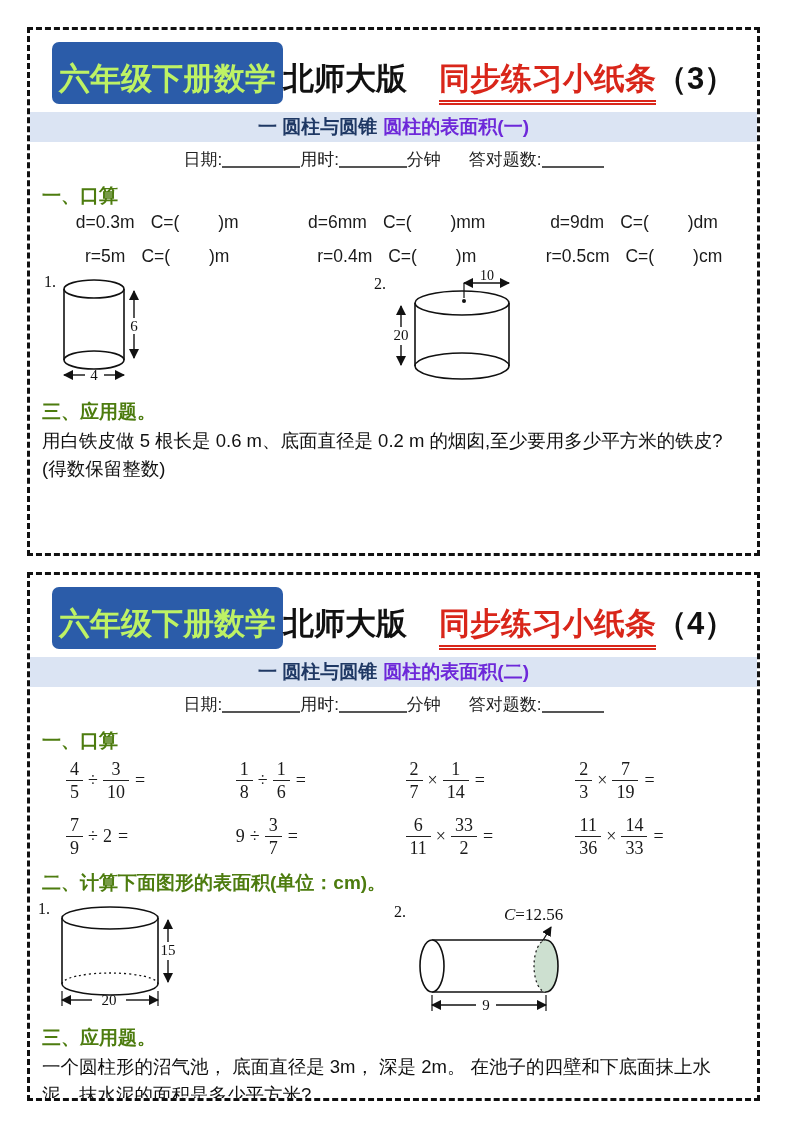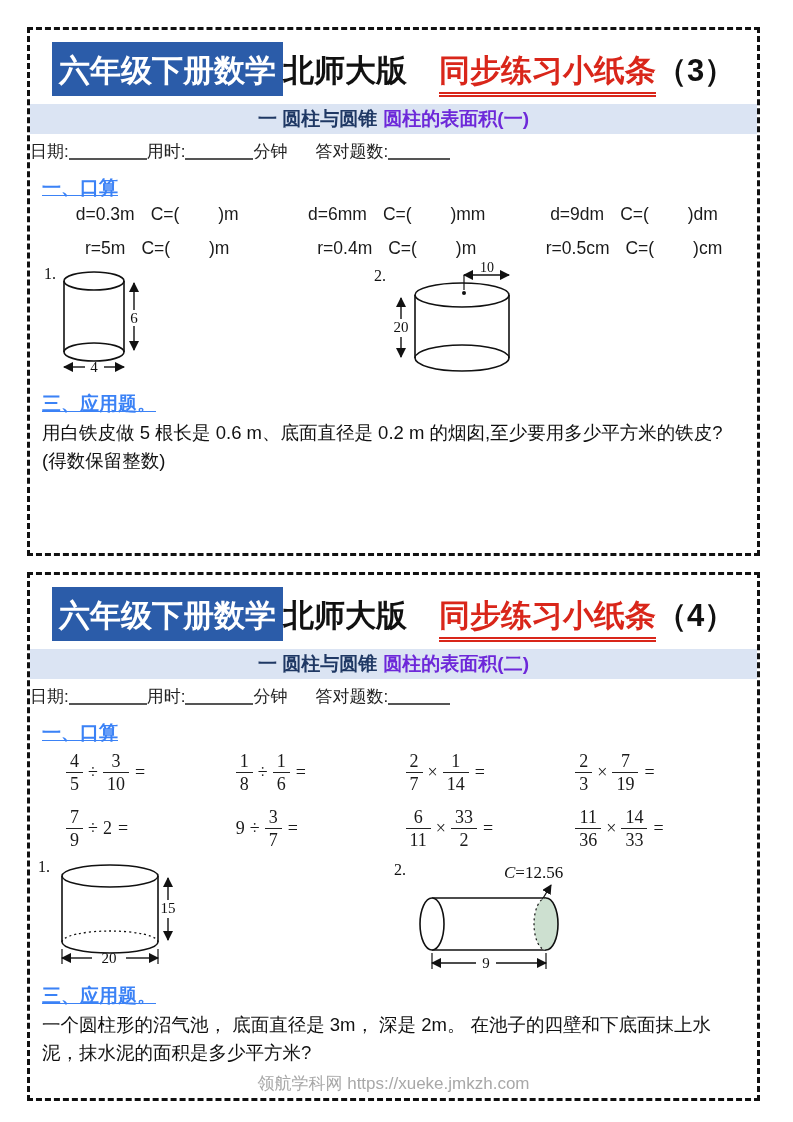--- a/index.html
+++ b/index.html
@@ -9,35 +9,35 @@
     -webkit-font-smoothing:antialiased;
   }
   .sheet{
     box-sizing:border-box;width:733px;height:529px;margin-left:27px;
     border:3px dashed #111;overflow:hidden;background:#fff;
   }
   #sheet3{margin-top:27px;margin-bottom:16px;}
   
   .title-row{margin-top:12px;text-align:center;font-size:31px;font-weight:bold;
     letter-spacing:0;white-space:nowrap;line-height:1.35;}
-  .badge{background:#2b5ca9;color:#ffffff;padding:8px 7px 4px;display:inline-block;}
+  .badge{background:#2b5ca9;color:#bef264;padding:16px 7px 4px;display:inline-block;border-radius:7px;}
   .t-black{color:#111;}
   .t-red{color:#d9261a;border-bottom:5px double #d9261a;display:inline-block;padding-bottom:0px;margin-left:32px;}
   
   .subtitle-bar{margin-top:7px;height:30px;line-height:30px;background:#dbe4f3;
     text-align:center;font-size:19px;font-weight:bold;}
   .sub-dark{color:#1f3864;margin-right:6px;}
   .sub-blue{color:#6d28d9;}
   
-  .meta-row{margin-top:6px;text-align:left;font-size:17px;color:#222;height:26px;}
+  .meta-row{margin-top:6px;text-align:center;font-size:17px;color:#222;height:26px;}
   .blank{display:inline-block;border-bottom:2px solid #555;height:16px;vertical-align:-3px;}
   .w75{width:78px;} .w70{width:68px;} .w65{width:62px;}
   .meta-gap{display:inline-block;width:28px;}
   
-  .red-h{color:#3b82f6;font-weight:bold;font-size:19px;margin:9px 0 0 12px;height:25px;line-height:25px;text-decoration:underline;}
+  .red-h{color:#4d7c0f;font-weight:bold;font-size:19px;margin:9px 0 0 12px;height:25px;line-height:25px;}
   
   .oral-grid{display:grid;grid-template-columns:1.02fr 1.1fr 1fr;row-gap:13px;
     margin:4px 10px 0 12px;font-size:17.5px;}
   .oral-cell{display:flex;gap:16px;white-space:pre;justify-content:center;}
   .oral-ans{white-space:pre;}
   
   .frac-grid{display:grid;grid-template-columns:1fr 1fr 1fr 1fr;row-gap:8px;
     margin:4px 14px 0 34px;}
   .fcell{font-family:"Liberation Serif","DejaVu Serif",serif;font-size:18px;height:48px;
     display:flex;align-items:center;}
@@ -227,20 +227,21 @@
         </span>
       <span class="fop">×</span>
       <span class="frac">
           <span class="num">14</span>
           <span class="den">33</span>
         </span>
       <span class="feq">=</span>
     </div>
   </div>
 
+  <div class="red-h">二、计算下面图形的表面积(单位：cm)。</div>
 
   <div class="fig-row">
 
     <svg class="f4-1" width="160" height="112" viewBox="0 0 160 112">
       <text x="0" y="16" font-size="16">1.</text>
       <ellipse cx="72" cy="20" rx="48" ry="11" fill="none" stroke="#111" stroke-width="1.6"></ellipse>
       <line x1="24" y1="20" x2="24" y2="86" stroke="#111" stroke-width="1.6"></line>
       <line x1="120" y1="20" x2="120" y2="86" stroke="#111" stroke-width="1.6"></line>
       <path d="M24,86 A48,11 0 0 0 120,86" fill="none" stroke="#111" stroke-width="1.6"></path>
       <path d="M24,86 A48,11 0 0 1 120,86" fill="none" stroke="#111" stroke-width="1.3" stroke-dasharray="2 3"></path>

